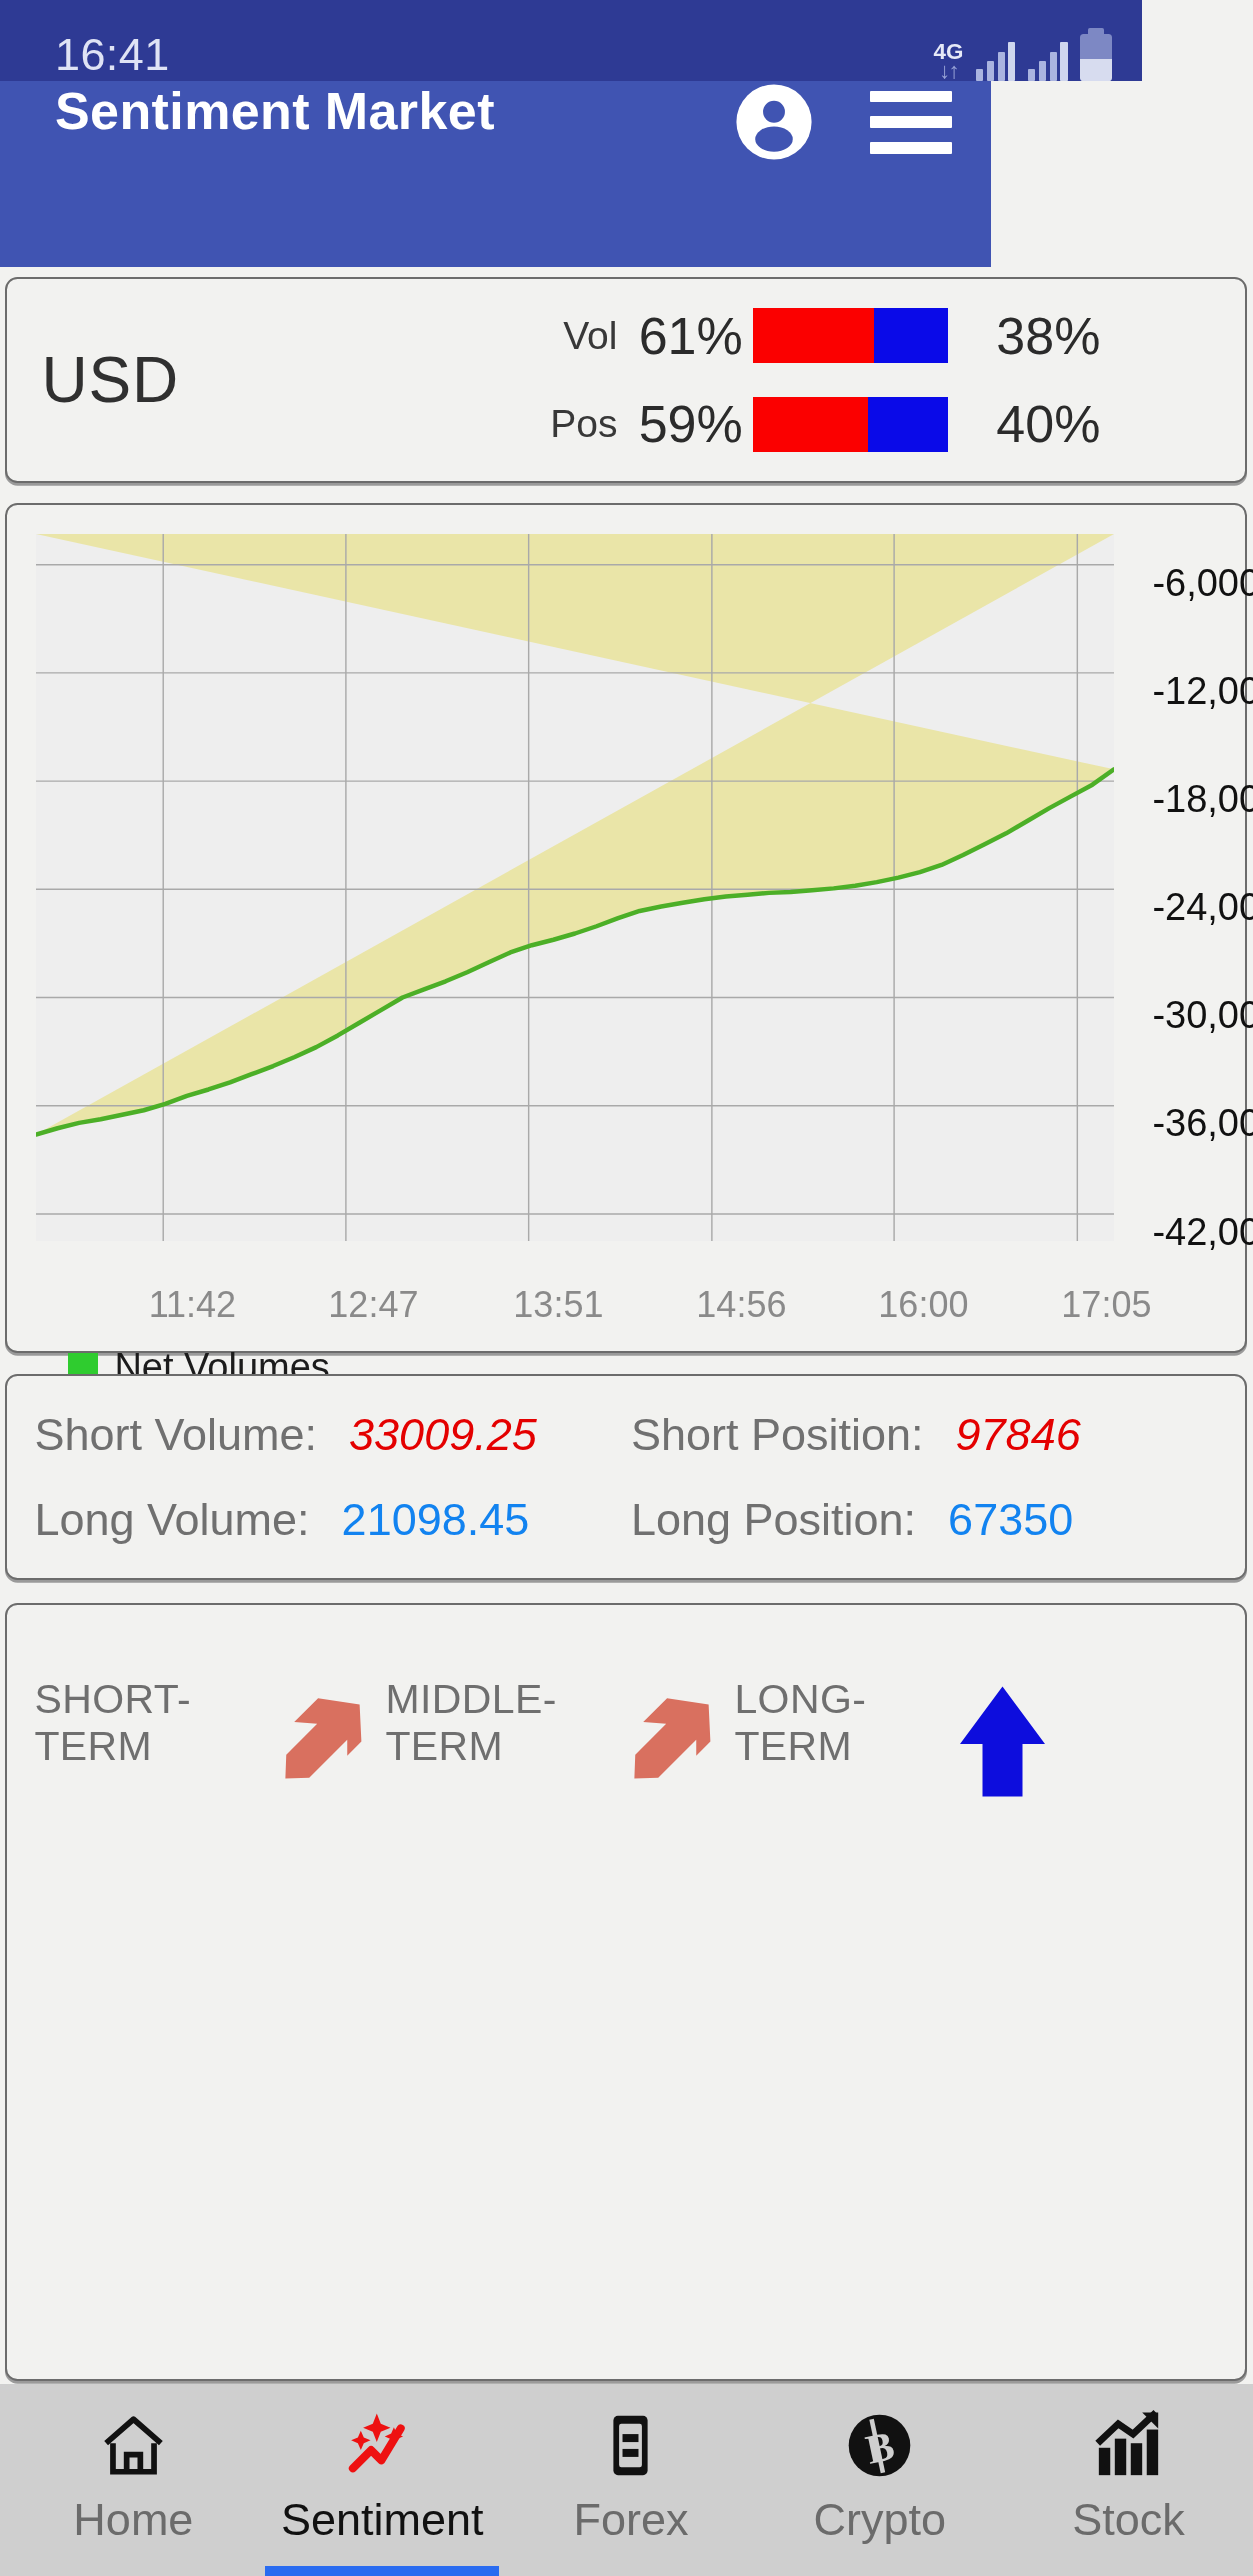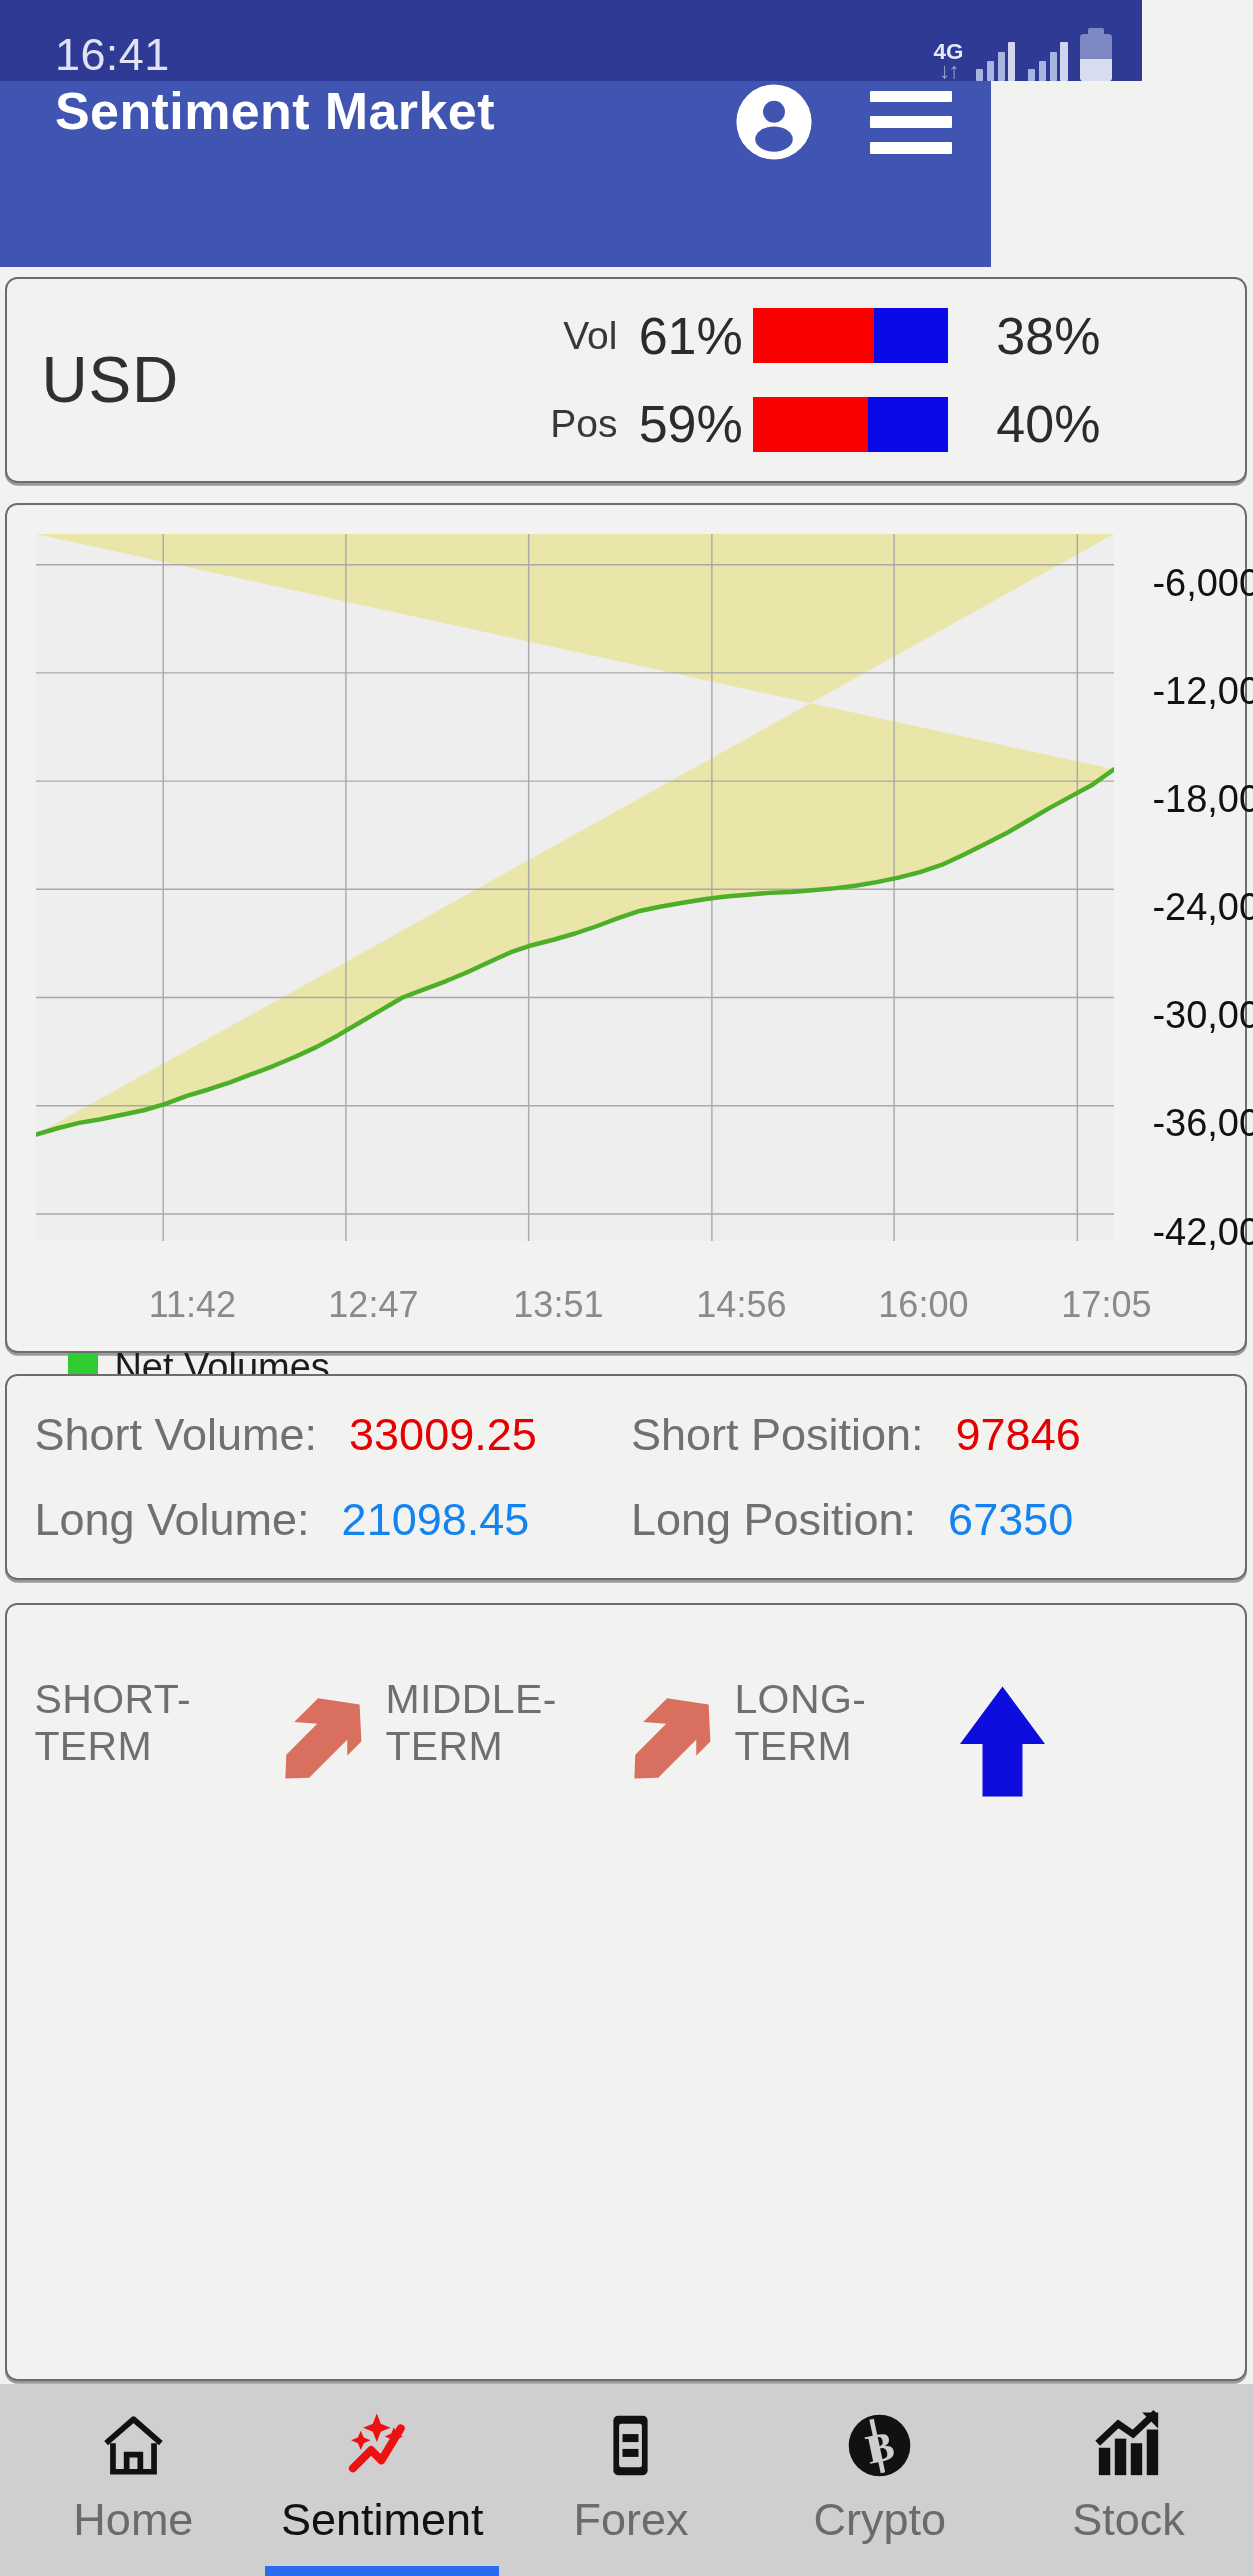--- a/index.html
+++ b/index.html
@@ -81,21 +81,21 @@
   .xlabels span{ position:absolute; font-size:36px; color:#8a8a8a; transform:translateX(-50%); }
   .legend{ position:absolute; left:32px; top:812px; display:flex; align-items:center; gap:16px; }
   .legend-swatch{ width:30px; height:30px; background:#2fcc2f; }
   .legend-text{ font-size:38px; color:#1c1c1c; }
 
   
   #volumes-card{ top:1374px; height:206px; padding:25px 0 0 0; }
   .vol-grid{ position:absolute; inset:0; display:grid; grid-template-columns:1fr 1fr; grid-template-rows:1fr 1fr; align-items:center; padding:16px 18px 16px 27px; }
   .vol-item{ display:flex; align-items:baseline; gap:32px; font-size:45px; }
   .vol-item .k{ color:#707070; }
-  .vol-item .v.short{ color:#e40000; }
+  .vol-item .v.short{ color:#e40000;font-style:italic; }
   .vol-item .v.long{ color:#1283f0; }
 
   
   #term-card{ top:1603px; height:778px; }
   .term-row{ position:absolute; top:36px; left:0; right:0; display:flex; padding:0 27px; }
   .term-col{ flex:0 0 auto; display:flex; flex-direction:row; align-items:center; }
   .term-col:nth-child(1){ width:351px; }
   .term-col:nth-child(2){ width:349px; }
   .term-col:nth-child(3){ width:331px; }
   .term-label{ font-size:41px; color:#6f6f6f; letter-spacing:0.4px; }

